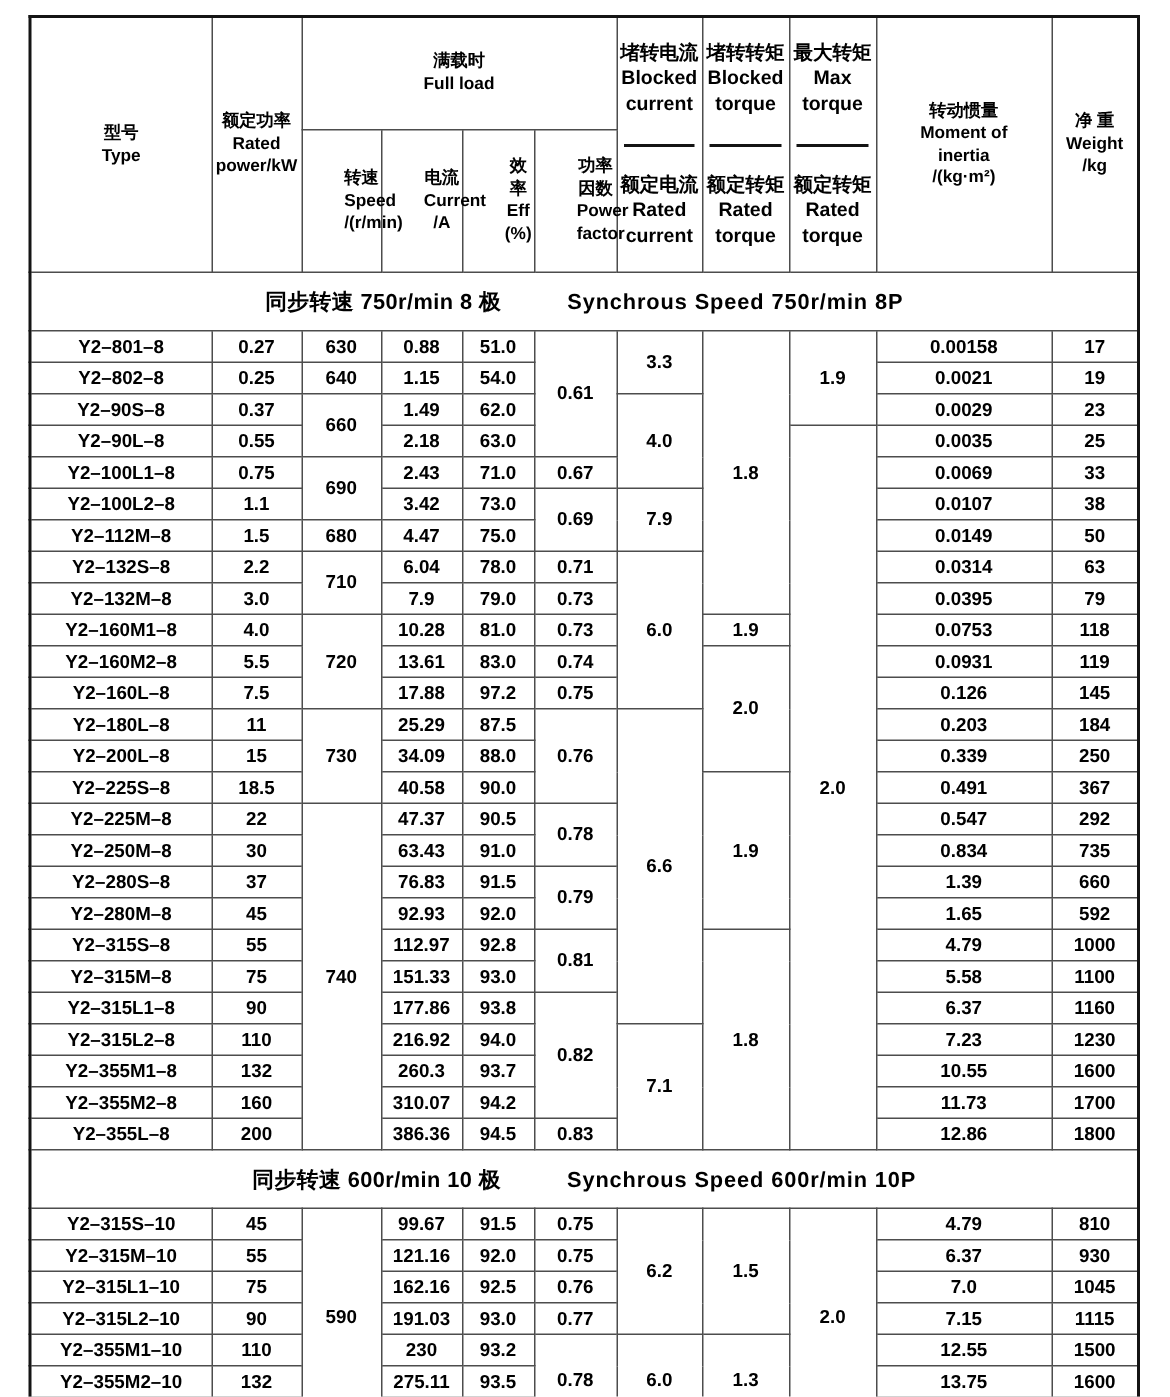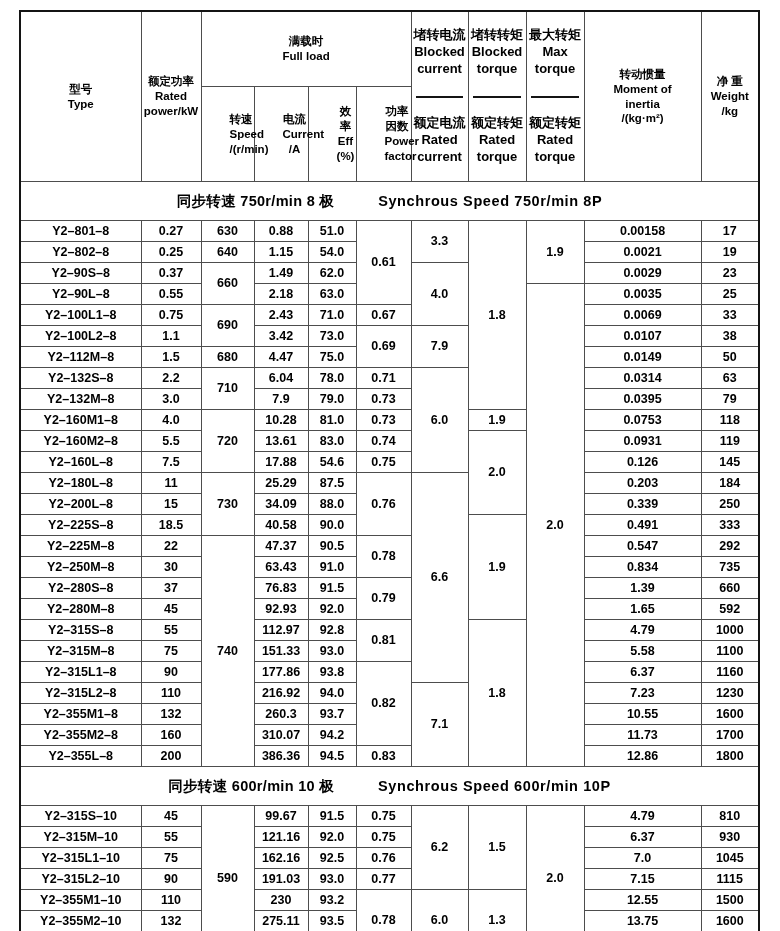--- a/index.html
+++ b/index.html
@@ -251,21 +251,21 @@
           <td>83.0</td>
           <td>0.74</td>
           <td rowspan="4">2.0</td>
           <td>0.0931</td>
           <td>119</td>
         </tr>
         <tr class="data-row">
           <td>Y2–160L–8</td>
           <td>7.5</td>
           <td>17.88</td>
-          <td>54.6</td>
+          <td>97.2</td>
           <td>0.75</td>
           <td>0.126</td>
           <td>145</td>
         </tr>
         <tr class="data-row">
           <td>Y2–180L–8</td>
           <td>11</td>
           <td rowspan="3">730</td>
           <td>25.29</td>
           <td>87.5</td>
@@ -282,21 +282,21 @@
           <td>0.339</td>
           <td>250</td>
         </tr>
         <tr class="data-row">
           <td>Y2–225S–8</td>
           <td>18.5</td>
           <td>40.58</td>
           <td>90.0</td>
           <td rowspan="5">1.9</td>
           <td>0.491</td>
-          <td>333</td>
+          <td>367</td>
         </tr>
         <tr class="data-row">
           <td>Y2–225M–8</td>
           <td>22</td>
           <td rowspan="11">740</td>
           <td>47.37</td>
           <td>90.5</td>
           <td rowspan="2">0.78</td>
           <td>0.547</td>
           <td>292</td>

